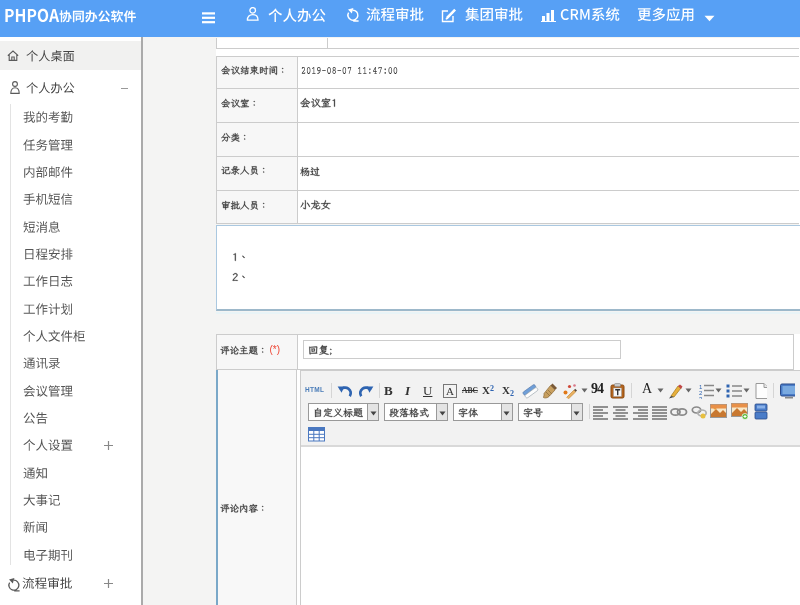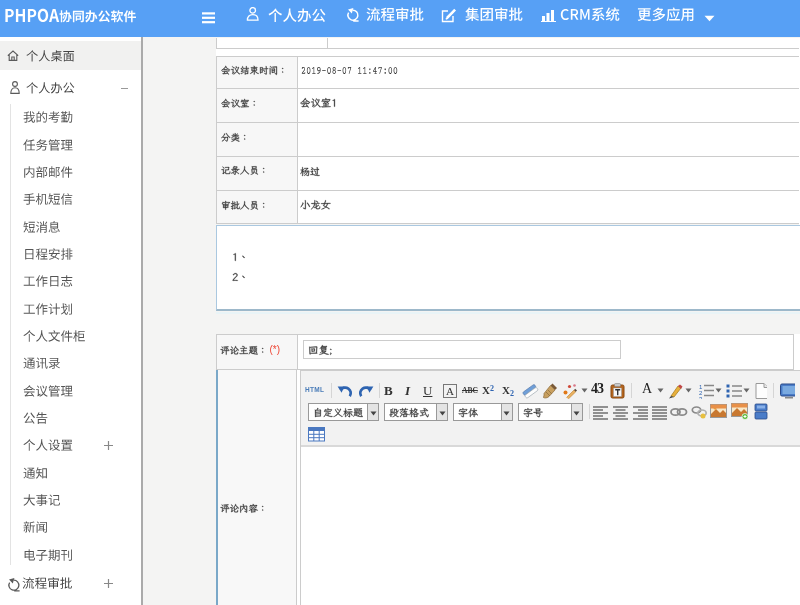--- a/index.html
+++ b/index.html
@@ -321,21 +321,21 @@
 <svg class="ic" style="left:563px;top:382.5px" width="15" height="16">
       <path d="M3.5,14.5 L11,7 12.8,8.8 5.3,16" fill="#e8b060" stroke="#c08030" stroke-width="0.6"></path>
       <path d="M11,7 L12.8,8.8 14,7.6 12.2,5.8 Z" fill="#5a4a3a"></path>
       <circle cx="2.5" cy="9.5" r="2" fill="#e07818"></circle>
       <circle cx="6.5" cy="3.5" r="1.6" fill="#d04838"></circle>
       <circle cx="11.5" cy="2.5" r="1.3" fill="#d87888"></circle>
     </svg>
 <svg class="ic" style="left:581px;top:388px" width="7" height="5">
       <path d="M0.5,0.5 h6 l-3,4 Z" fill="#666"></path>
     </svg>
-<div style="position:absolute;left:591px;top:381px;font:bold 14px 'Liberation Serif',serif;color:#222;letter-spacing:-1px">43</div>
+<div style="position:absolute;left:591px;top:381px;font:bold 14px 'Liberation Serif',serif;color:#222;letter-spacing:-1px">94</div>
 <svg class="ic" style="left:610px;top:382.5px" width="15" height="16">
       <rect x="1" y="2" width="13" height="13" rx="1.5" fill="#b5651d" stroke="#8a4a10"></rect>
       <rect x="4.5" y="0.5" width="6" height="3" rx="1" fill="#c8c8c8" stroke="#888" stroke-width="0.6"></rect>
       <rect x="3.5" y="5" width="8" height="8.5" fill="#f8f8f8" stroke="#999" stroke-width="0.5"></rect>
       <path d="M5.2,6.8 H10.2 M7.7,6.8 V12.2" stroke="#333" stroke-width="1.4"></path>
     </svg>
 <div style="position:absolute;left:630.5px;top:383px;width:1px;height:15px;background:#d5d5d5"></div>
 <div style="position:absolute;left:642px;top:381px;font:14px 'Liberation Serif',serif;color:#222">A</div>
 <svg class="ic" style="left:656.5px;top:388px" width="7" height="5">
       <path d="M0.5,0.5 h6 l-3,4 Z" fill="#666"></path>

